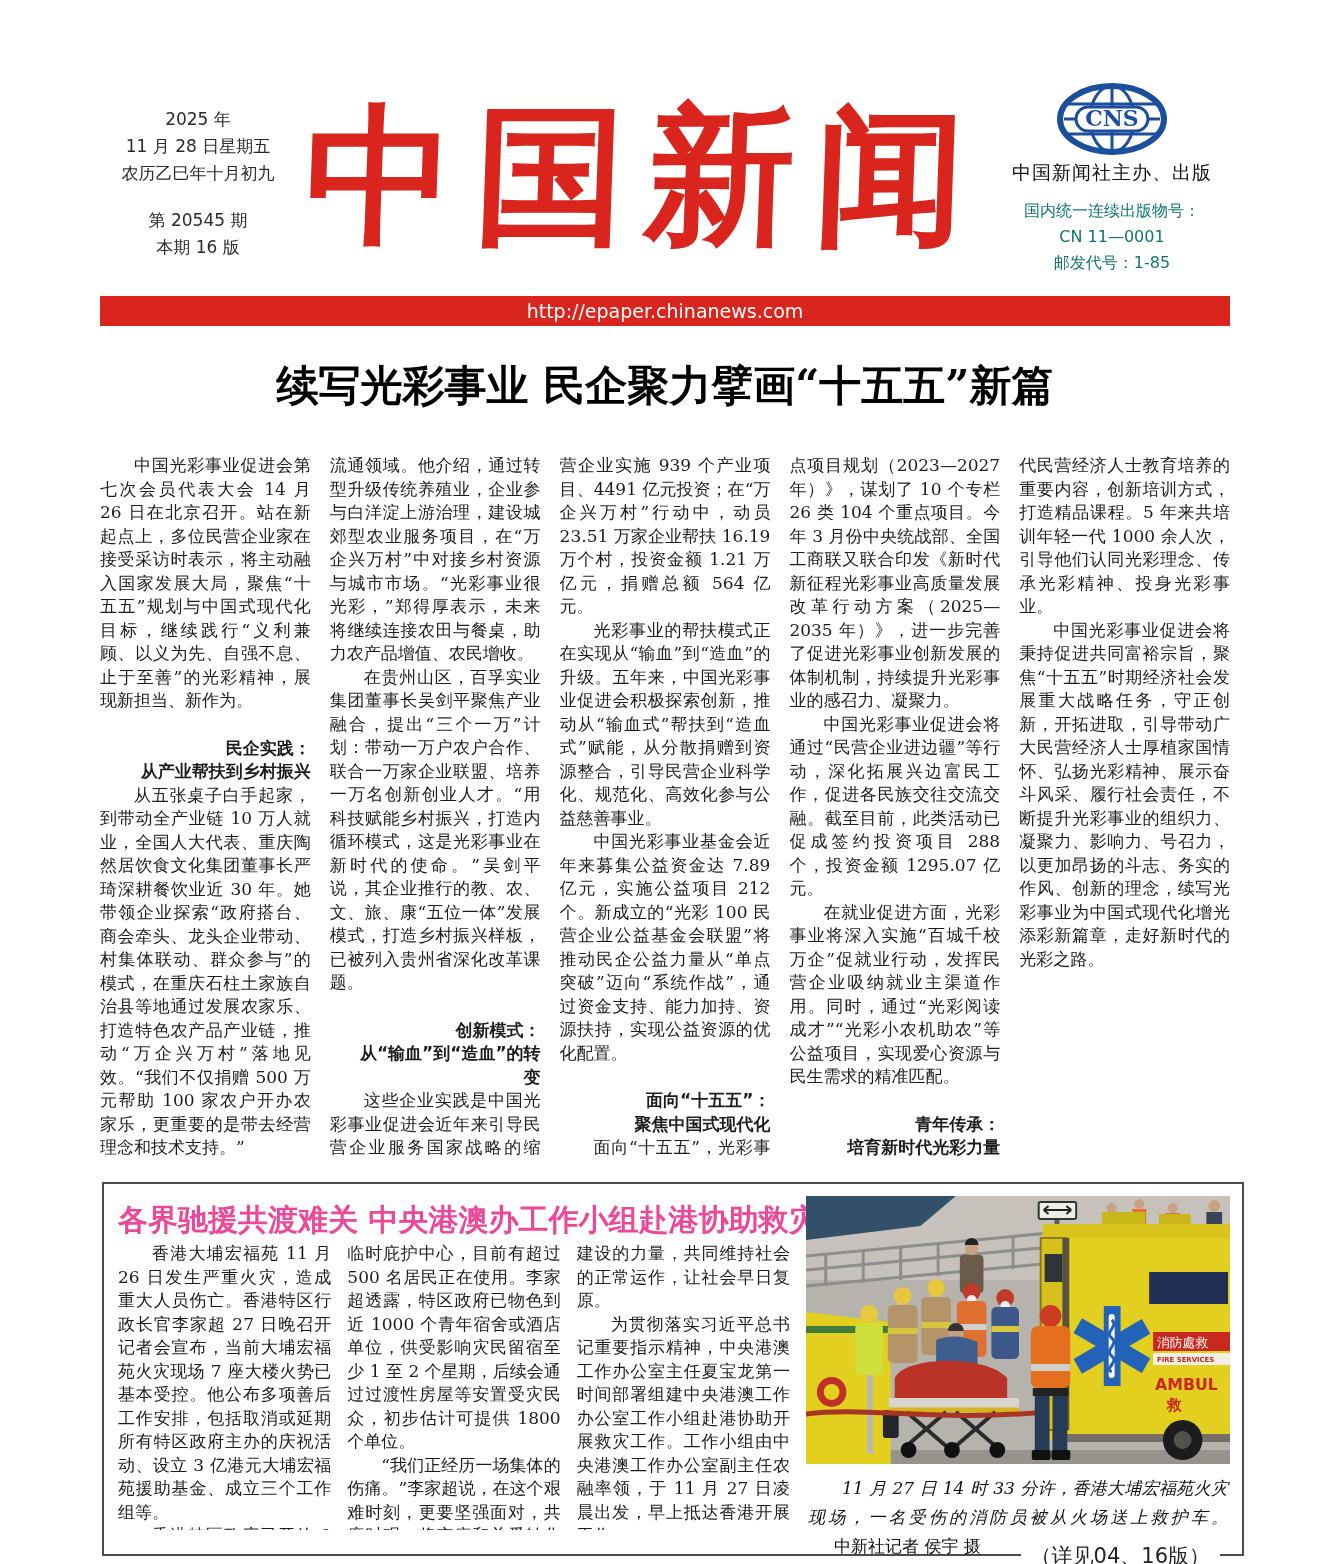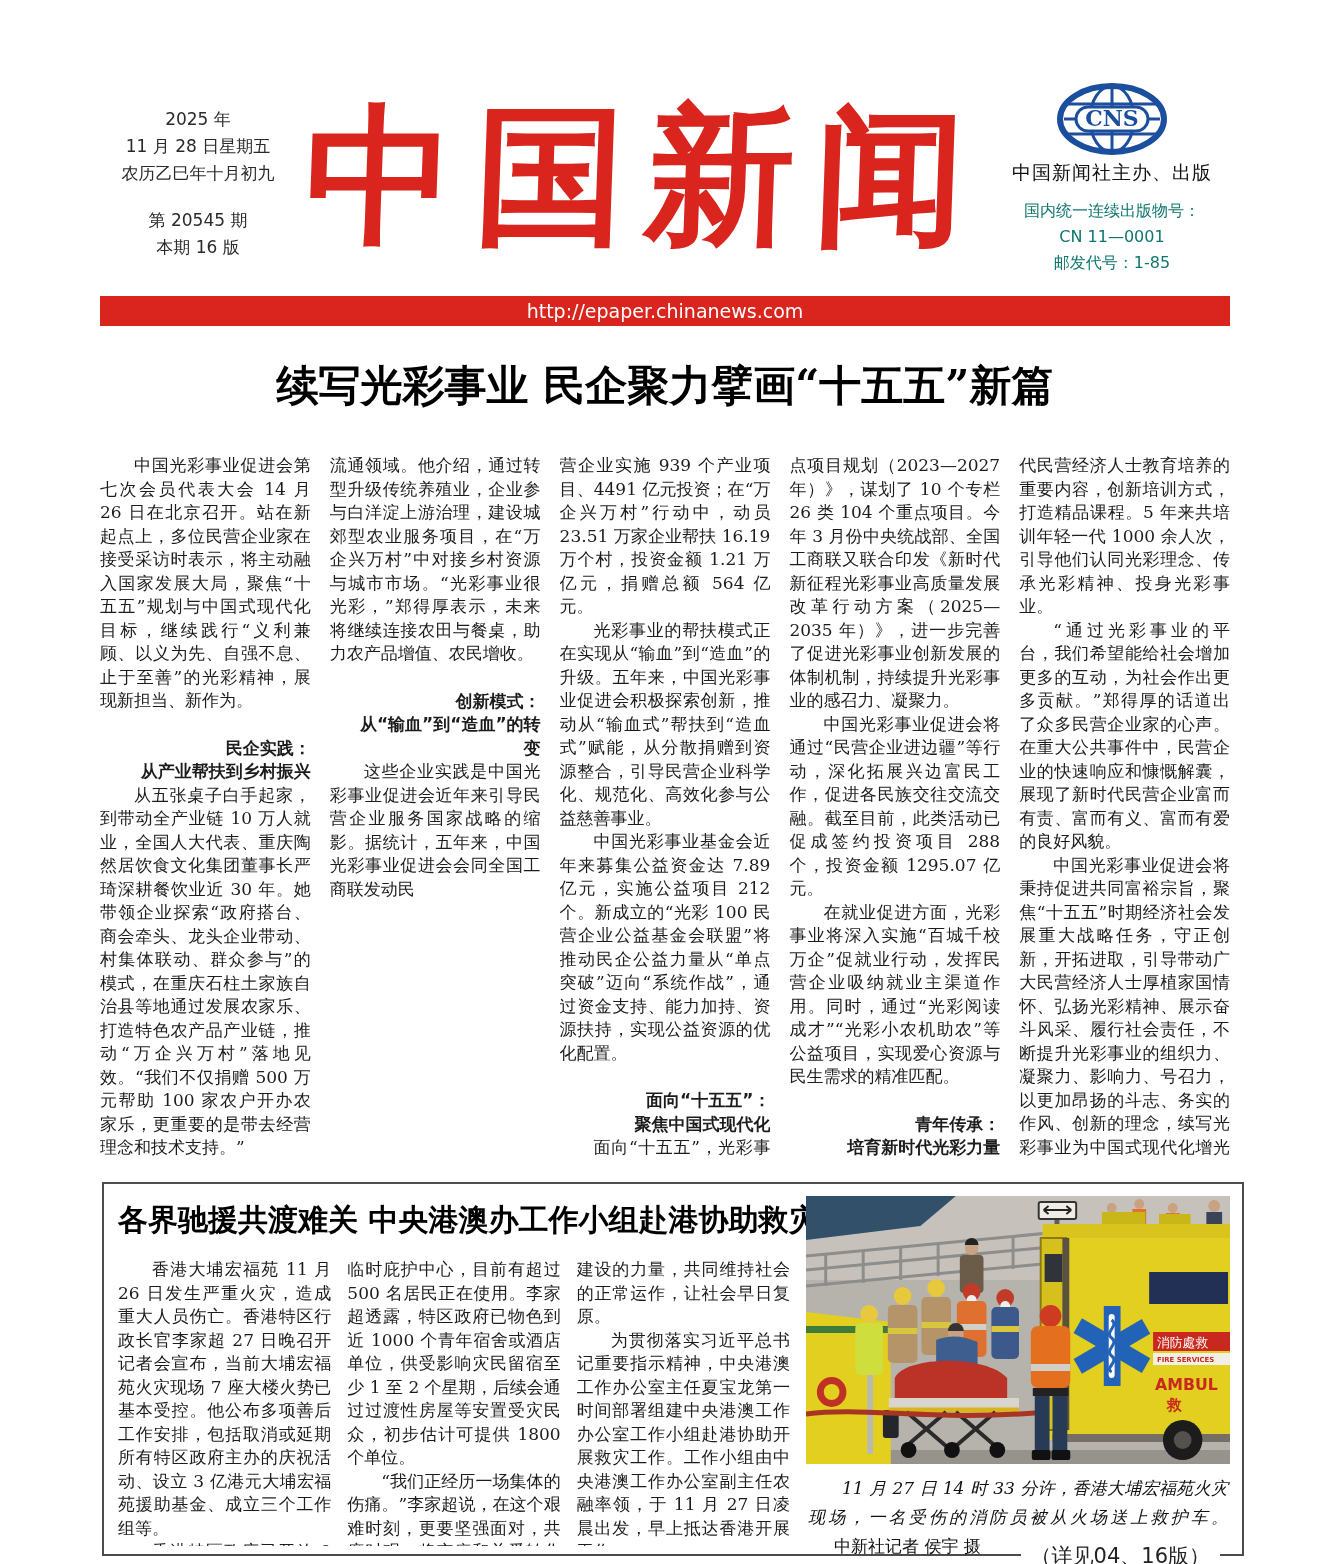--- a/index.html
+++ b/index.html
@@ -56,22 +56,22 @@
   }
   .col p.mt{margin-top:24px;}
   
   .bottom{
     position:relative;margin:22px 82px 0 102px;border:2px solid #4c4c4c;
     padding:12px 12px 8px 14px;display:flex;gap:16px;height:350px;
   }
   .bottom-left{width:672px;flex:none;}
   .bottom-headline{
     text-align:center;font-family:"DejaVu Sans","Liberation Sans",sans-serif;
-    font-weight:bold;font-size:30px;line-height:40px;margin:4px 0 18px;
-    white-space:nowrap;color:#000000;
+    font-weight:bold;font-size:30px;line-height:40px;margin:4px 0 2px;
+    white-space:nowrap;color:#ec4899;
   }
   .bottom-cols{display:flex;gap:16px;height:288px;overflow:hidden;}
   .bottom-right{flex:1;min-width:0;}
   .photo{width:100%;height:268px;display:block;background:#b6b2ac;}
   .photo-caption{
     margin:10px 2px 0;font-size:17px;line-height:29px;text-align:justify;
     text-indent:2em;font-style:italic;color:#111;
   }
   .credit{
     font-style:normal;font-family:"DejaVu Sans","Liberation Sans",sans-serif;
@@ -125,20 +125,21 @@
 <div class="lead-cols">
     <div class="col">
       <p class="p">中国光彩事业促进会第七次会员代表大会 14 月 26 日在北京召开。站在新起点上，多位民营企业家在接受采访时表示，将主动融入国家发展大局，聚焦“十五五”规划与中国式现代化目标，继续践行“义利兼顾、以义为先、自强不息、止于至善”的光彩精神，展现新担当、新作为。</p>
       <p class="h mt">民企实践：</p>
       <p class="h">从产业帮扶到乡村振兴</p>
       <p class="p">从五张桌子白手起家，到带动全产业链 10 万人就业，全国人大代表、重庆陶然居饮食文化集团董事长严琦深耕餐饮业近 30 年。她带领企业探索“政府搭台、商会牵头、龙头企业带动、村集体联动、群众参与”的模式，在重庆石柱土家族自治县等地通过发展农家乐、打造特色农产品产业链，推动“万企兴万村”落地见效。“我们不仅捐赠 500 万元帮助 100 家农户开办农家乐，更重要的是带去经营理念和技术支持。”</p>
       <p class="p">北京中联农企业管理集团董事长郑得厚关注农产品</p>
     </div>
     <div class="col">
       <p class="p0">流通领域。他介绍，通过转型升级传统养殖业，企业参与白洋淀上游治理，建设城郊型农业服务项目，在“万企兴万村”中对接乡村资源与城市市场。“光彩事业很光彩，”郑得厚表示，未来将继续连接农田与餐桌，助力农产品增值、农民增收。</p>
+      <p class="p">在贵州山区，百孚实业集团董事长吴剑平聚焦产业融合，提出“三个一万”计划：带动一万户农户合作、联合一万家企业联盟、培养一万名创新创业人才。“用科技赋能乡村振兴，打造内循环模式，这是光彩事业在新时代的使命。”吴剑平说，其企业推行的教、农、文、旅、康“五位一体”发展模式，打造乡村振兴样板，已被列入贵州省深化改革课题。</p>
       <p class="h mt">创新模式：</p>
       <p class="h">从“输血”到“造血”的转变</p>
       <p class="p">这些企业实践是中国光彩事业促进会近年来引导民营企业服务国家战略的缩影。据统计，五年来，中国光彩事业促进会会同全国工商联发动民</p>
     </div>
     <div class="col">
       <p class="p0">营企业实施 939 个产业项目、4491 亿元投资；在“万企兴万村”行动中，动员 23.51 万家企业帮扶 16.19 万个村，投资金额 1.21 万亿元，捐赠总额 564 亿元。</p>
       <p class="p">光彩事业的帮扶模式正在实现从“输血”到“造血”的升级。五年来，中国光彩事业促进会积极探索创新，推动从“输血式”帮扶到“造血式”赋能，从分散捐赠到资源整合，引导民营企业科学化、规范化、高效化参与公益慈善事业。</p>
       <p class="p">中国光彩事业基金会近年来募集公益资金达 7.89 亿元，实施公益项目 212 个。新成立的“光彩 100 民营企业公益基金会联盟”将推动民企公益力量从“单点突破”迈向“系统作战”，通过资金支持、能力加持、资源扶持，实现公益资源的优化配置。</p>
       <p class="h mt">面向“十五五”：</p>
       <p class="h">聚焦中国式现代化</p>
@@ -147,21 +148,20 @@
     <div class="col">
       <p class="p0">点项目规划（2023—2027 年）》，谋划了 10 个专栏 26 类 104 个重点项目。今年 3 月份中央统战部、全国工商联又联合印发《新时代新征程光彩事业高质量发展改革行动方案（2025—2035 年）》，进一步完善了促进光彩事业创新发展的体制机制，持续提升光彩事业的感召力、凝聚力。</p>
       <p class="p">中国光彩事业促进会将通过“民营企业进边疆”等行动，深化拓展兴边富民工作，促进各民族交往交流交融。截至目前，此类活动已促成签约投资项目 288 个，投资金额 1295.07 亿元。</p>
       <p class="p">在就业促进方面，光彩事业将深入实施“百城千校万企”促就业行动，发挥民营企业吸纳就业主渠道作用。同时，通过“光彩阅读成才”“光彩小农机助农”等公益项目，实现爱心资源与民生需求的精准匹配。</p>
       <p class="h mt">青年传承：</p>
       <p class="h">培育新时代光彩力量</p>
       <p class="p">事业薪火相传，希望寄予青年。中国光彩事业促进会将大力弘扬光彩精神作为年轻一</p>
     </div>
     <div class="col">
       <p class="p0">代民营经济人士教育培养的重要内容，创新培训方式，打造精品课程。5 年来共培训年轻一代 1000 余人次，引导他们认同光彩理念、传承光彩精神、投身光彩事业。</p>
-      <p class="p">“通过光彩事业的平台，我们希望能给社会增加更多的互动，为社会作出更多贡献。”郑得厚的话道出了众多民营企业家的心声。在重大公共事件中，民营企业的快速响应和慷慨解囊，展现了新时代民营企业富而有责、富而有义、富而有爱的良好风貌。</p>
       <p class="p">中国光彩事业促进会将秉持促进共同富裕宗旨，聚焦“十五五”时期经济社会发展重大战略任务，守正创新，开拓进取，引导带动广大民营经济人士厚植家国情怀、弘扬光彩精神、展示奋斗风采、履行社会责任，不断提升光彩事业的组织力、凝聚力、影响力、号召力，以更加昂扬的斗志、务实的作风、创新的理念，续写光彩事业为中国式现代化增光添彩新篇章，走好新时代的光彩之路。</p>
     </div>
   </div>
 
 <div class="bottom">
   <div class="bottom-left">
     <div class="bottom-headline">各界驰援共渡难关  中央港澳办工作小组赴港协助救灾</div>
     <div class="bottom-cols">
         <div class="col">
           <p class="p">香港大埔宏福苑 11 月 26 日发生严重火灾，造成重大人员伤亡。香港特区行政长官李家超 27 日晚召开记者会宣布，当前大埔宏福苑火灾现场 7 座大楼火势已基本受控。他公布多项善后工作安排，包括取消或延期所有特区政府主办的庆祝活动、设立 3 亿港元大埔宏福苑援助基金、成立三个工作组等。</p>

